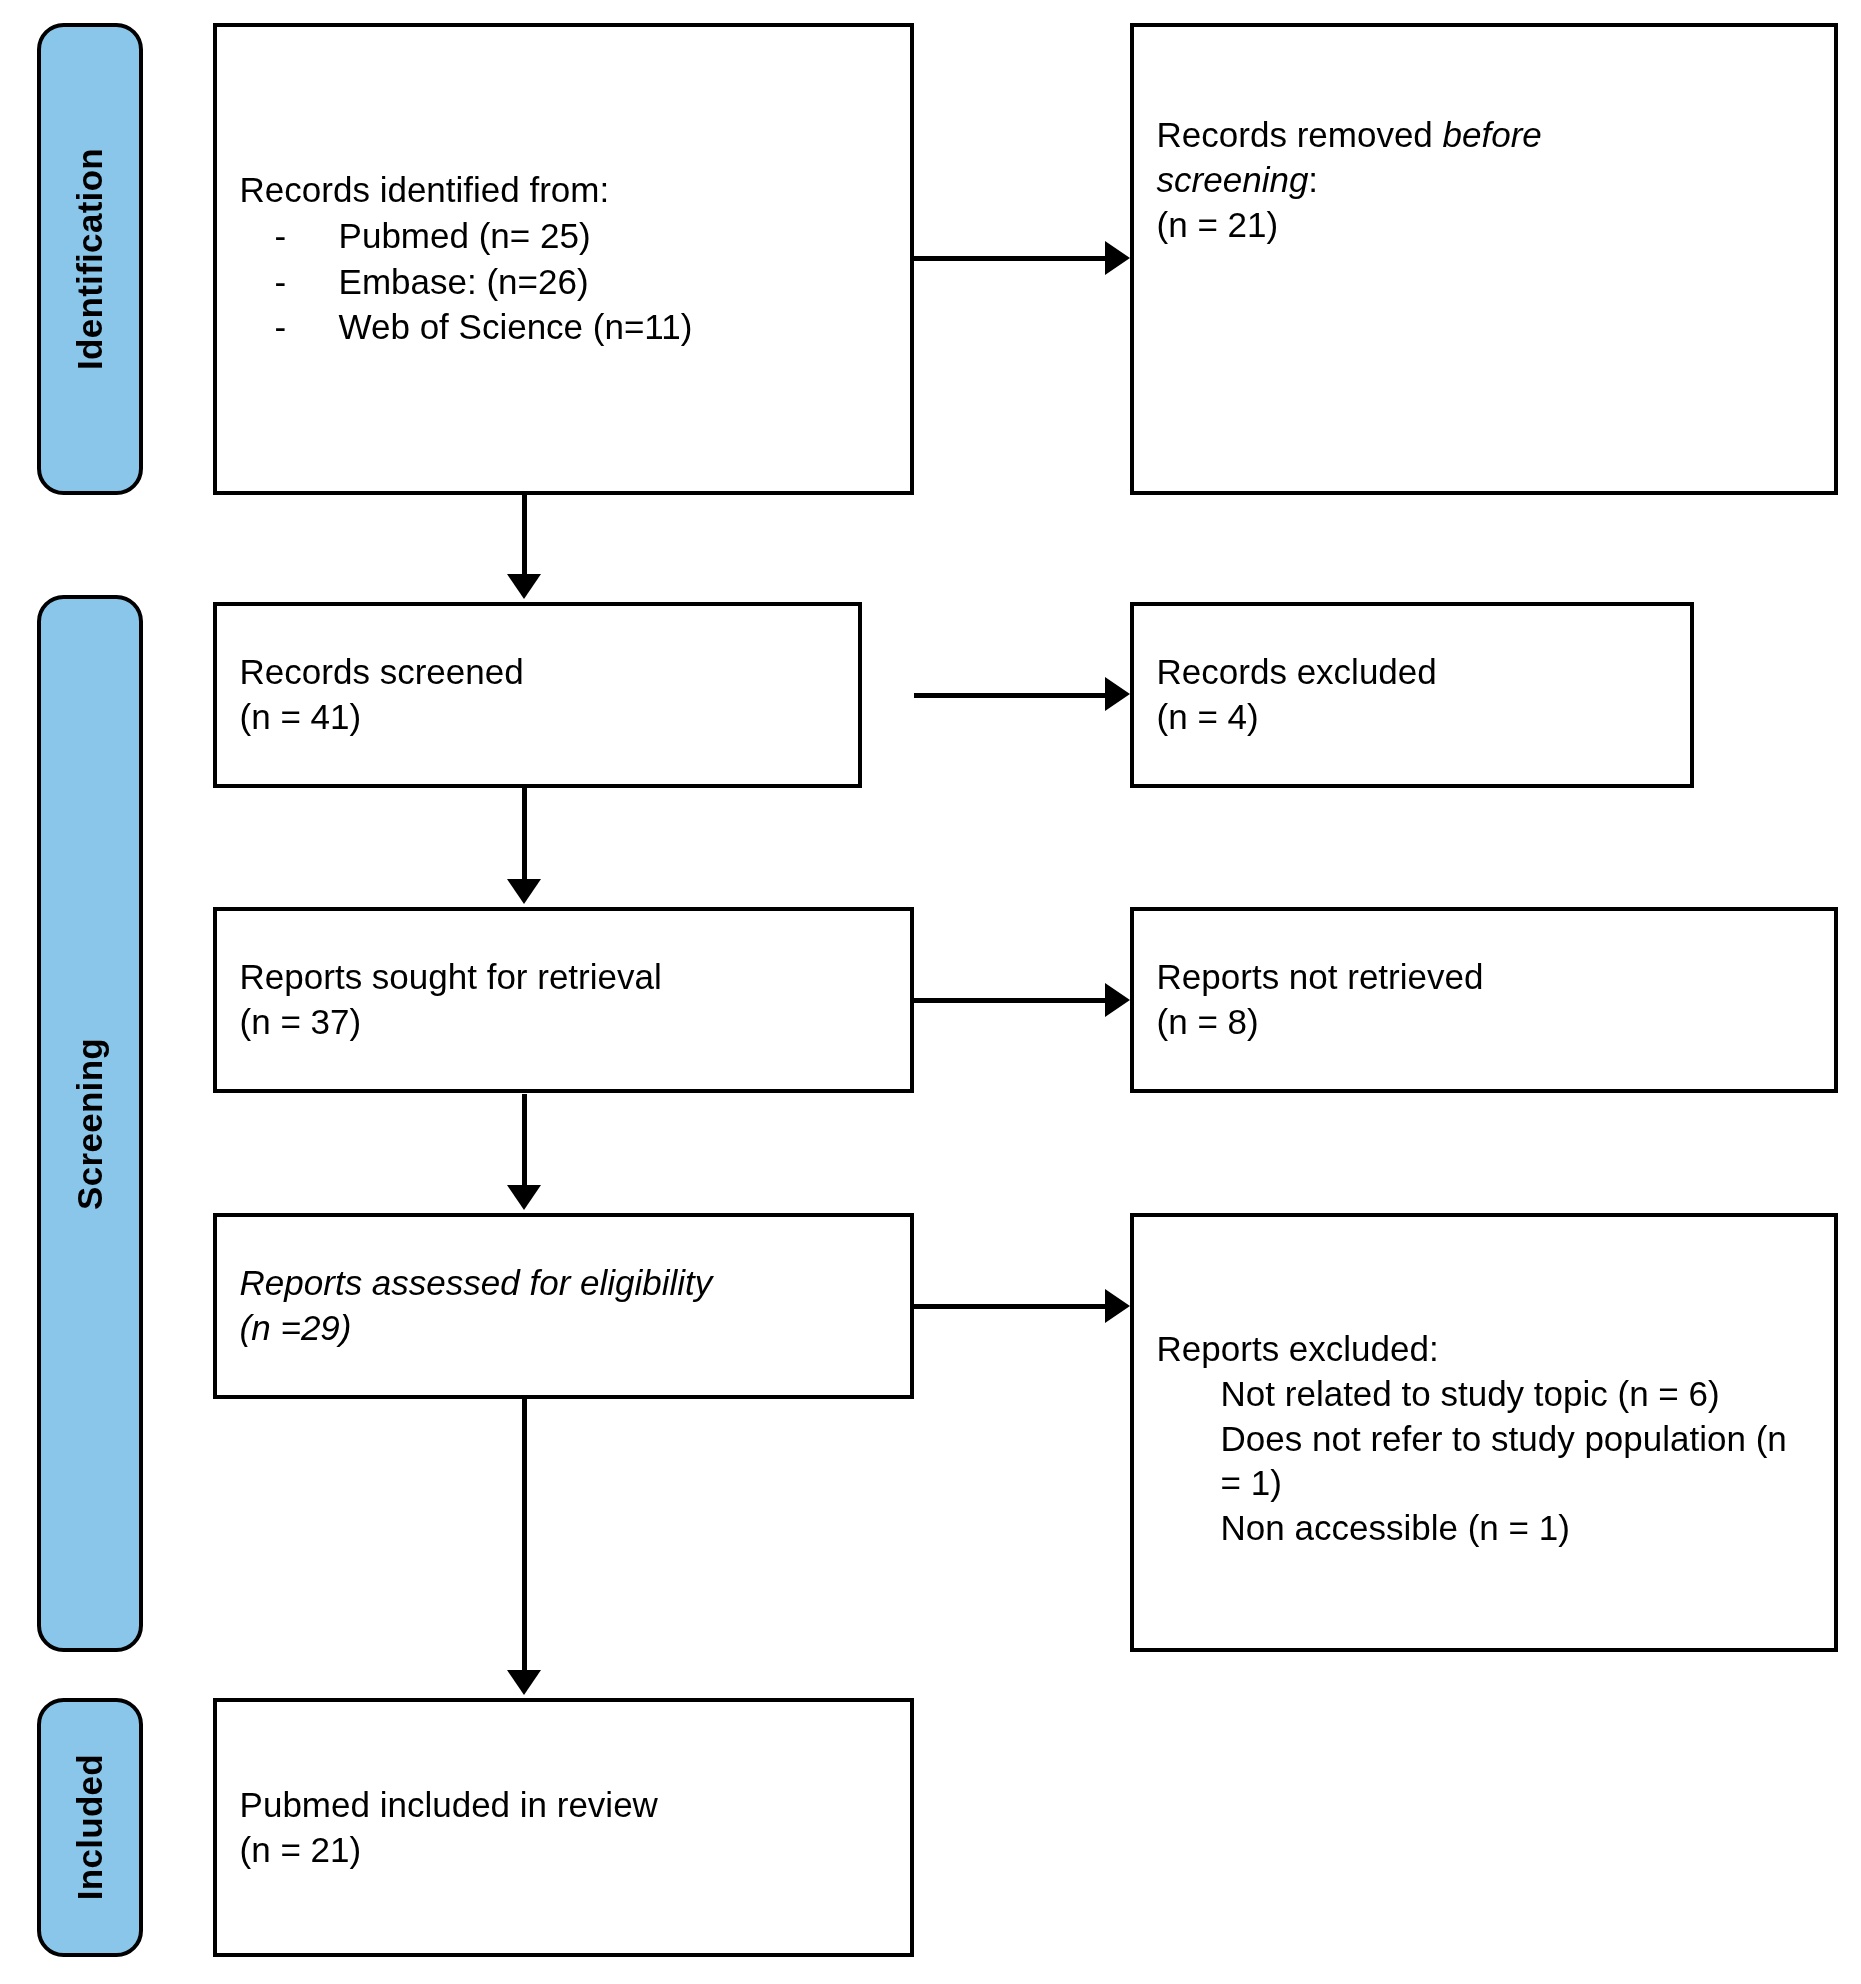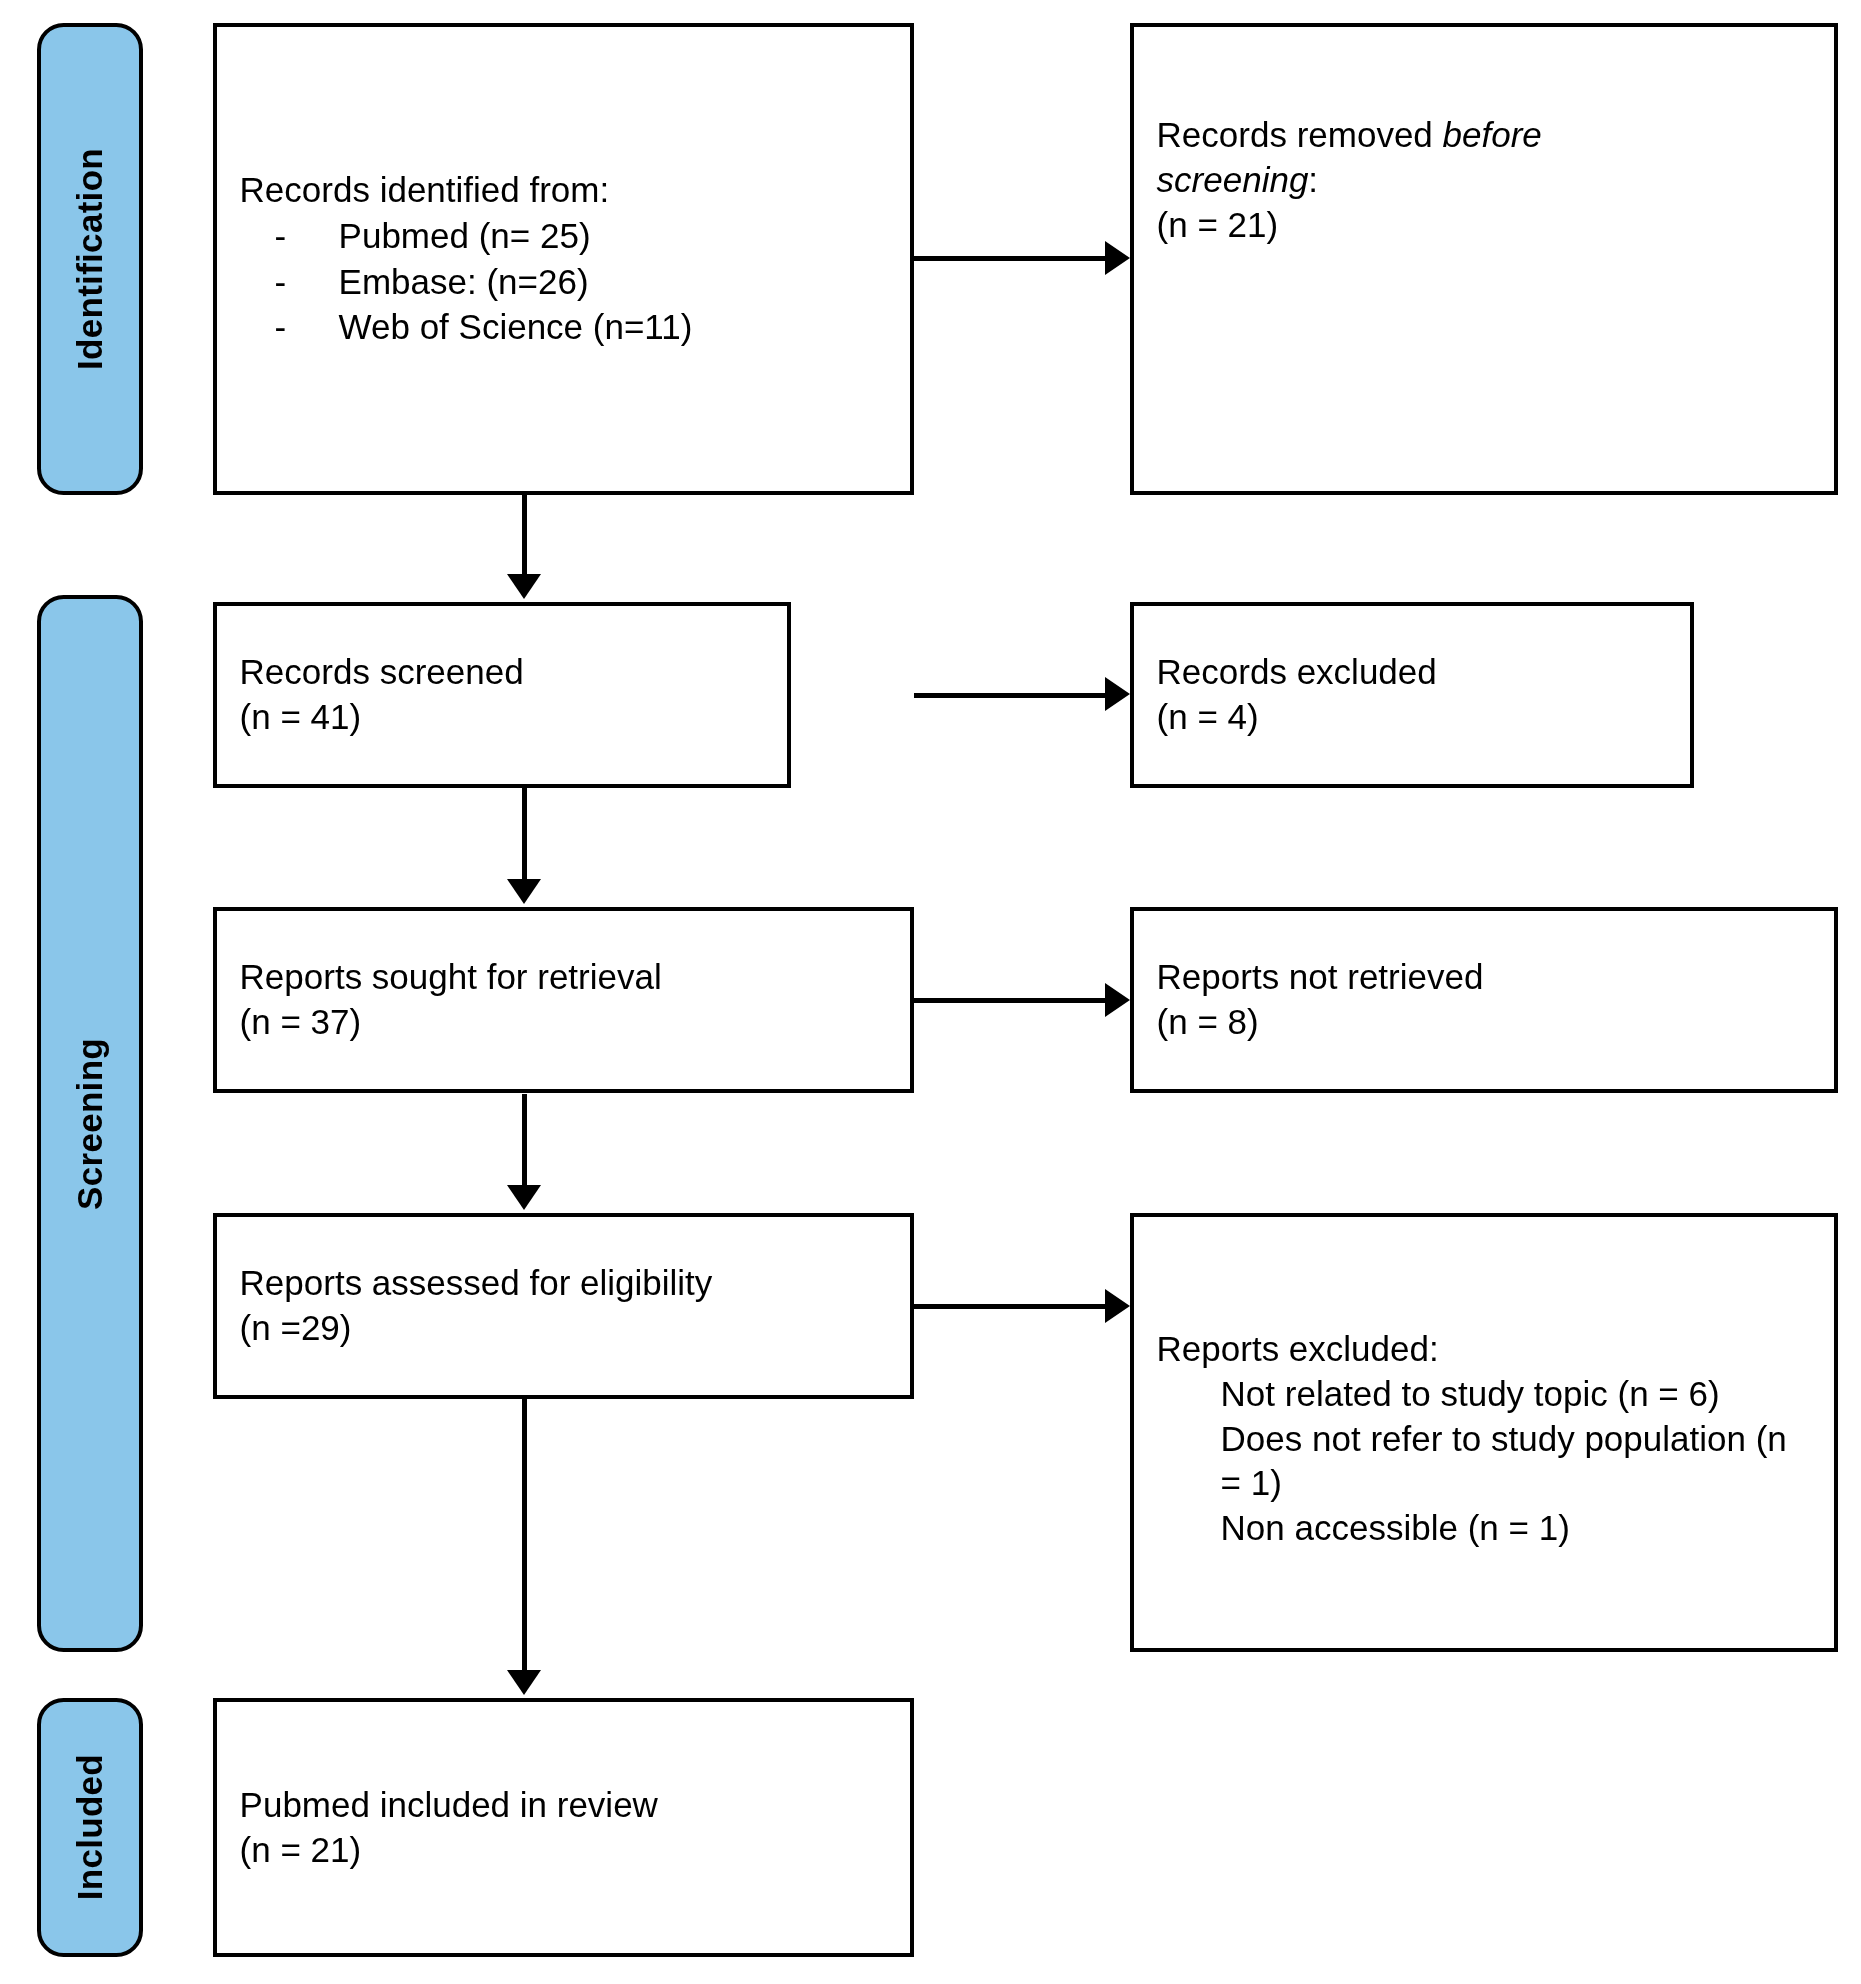--- a/index.html
+++ b/index.html
@@ -111,21 +111,21 @@
   </div>
 
   <div class="box" style="left:1130px;top:23px;width:708px;height:472px;padding-left:24px;">
     <div class="box-inner" style="position:absolute;top:86px;left:0;right:0;">
       <div class="line"><span>Records removed </span><span class="italic">before</span></div>
       <div class="line"><span class="italic">screening</span><span>:</span></div>
       <div class="line">(n = 21)</div>
     </div>
   </div>
 
-  <div class="box" style="left:213px;top:602px;width:578px;height:186px;">
+  <div class="box" style="left:213px;top:602px;width:649px;height:186px;">
     <div class="box-inner">
       <div class="line">Records screened</div>
       <div class="line">(n = 41)</div>
     </div>
   </div>
 
   <div class="box" style="left:1130px;top:602px;width:564px;height:186px;">
     <div class="box-inner">
       <div class="line">Records excluded</div>
       <div class="line">(n = 4)</div>
@@ -139,21 +139,21 @@
     </div>
   </div>
 
   <div class="box" style="left:1130px;top:907px;width:708px;height:186px;">
     <div class="box-inner">
       <div class="line">Reports not retrieved</div>
       <div class="line">(n = 8)</div>
     </div>
   </div>
 
-  <div class="box" style="left:213px;top:1213px;width:701px;height:186px;">
+  <div class="box" style="left:213px;top:1213px;width:701px;height:186px;font-style:italic;">
     <div class="box-inner">
       <div class="line">Reports assessed for eligibility</div>
       <div class="line">(n =29)</div>
     </div>
   </div>
 
   <div class="box" style="left:1130px;top:1213px;width:708px;height:439px;">
     <div class="box-inner" style="position:absolute;top:86px;left:0;right:0;margin-top:24px;">
       <div class="line">Reports excluded:</div>
       <div class="line indent">Not related to study topic (n = 6)</div>

